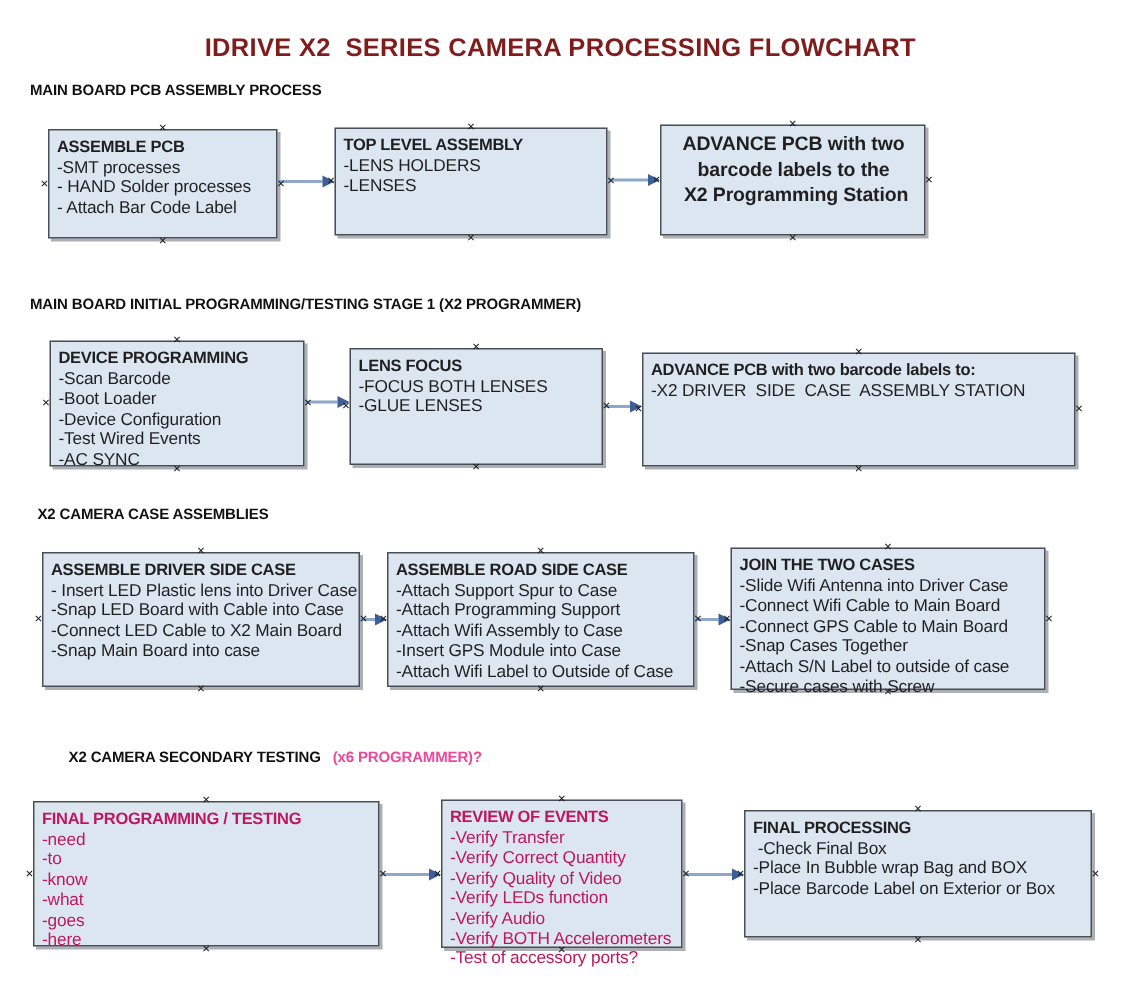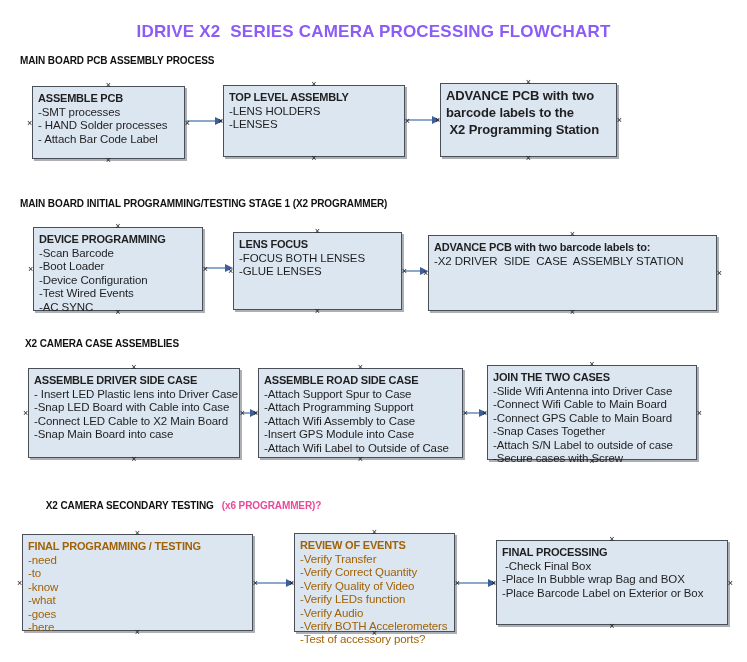--- a/index.html
+++ b/index.html
@@ -1,37 +1,37 @@
 <!DOCTYPE html>
 <html><head>
 <meta charset="utf-8">
 <style>
   html,body{margin:0;padding:0;background:#ffffff;}
   body{font-family:"Liberation Sans","DejaVu Sans",sans-serif;color:#1f1f1f;}
   .canvas{position:relative;width:747px;height:662px;background:#ffffff;overflow:hidden;}
 
   .page-title{
     position:absolute;left:0;top:22px;width:747px;text-align:center;
-    font-size:17px;font-weight:bold;letter-spacing:.2px;color:#8b5cf6;white-space:pre;
+    font-size:17px;font-weight:bold;letter-spacing:.2px;color:#7f1d1d;white-space:pre;
   }
   .sec-heading{
     position:absolute;font-size:10px;font-weight:bold;color:#111;
     letter-spacing:-0.1px;white-space:pre;
   }
   .sec-heading .red-suffix{color:#ec4899;margin-left:8px;}
 
   .fbox{
     position:absolute;background:#dce6f1;border:1.5px solid #4a4f57;
     box-shadow:2px 2px 0 rgba(128,133,140,.65);
     padding:3px 4px 2px 5px;box-sizing:border-box;overflow:visible;
   }
   .fbox-title{font-size:11px;font-weight:bold;line-height:16px;white-space:pre;letter-spacing:-0.2px;}
   .fbox-line{font-size:11.5px;line-height:13.4px;white-space:pre;letter-spacing:-0.1px;}
-  .red-box .fbox-title,.red-box .fbox-line{color:#a16207;}
-  .bold-lines .fbox-line{font-weight:bold;font-size:13px;line-height:17px;}
+  .red-box .fbox-title,.red-box .fbox-line{color:#be185d;}
+  .bold-lines .fbox-line{font-weight:bold;font-size:13px;line-height:17px;text-align:center;}
 
   .cp{position:absolute;font-size:9px;line-height:9px;color:#1a1a1a;z-index:3;font-weight:normal;}
   .cpt{top:-6px;left:50%;transform:translateX(-50%);}
   .cpb{bottom:-7px;left:50%;transform:translateX(-50%);}
   .cpl{left:-6px;top:50%;transform:translateY(-50%);}
   .cpr{right:-6px;top:50%;transform:translateY(-50%);}
 
   .arrow{position:absolute;height:10px;display:flex;align-items:center;}
   .arrow .al{flex:1;height:2px;background:#8da8cb;}
   .arrow .ah{width:0;height:0;border-left:8px solid #3e5e97;border-top:4.5px solid transparent;border-bottom:4.5px solid transparent;}

